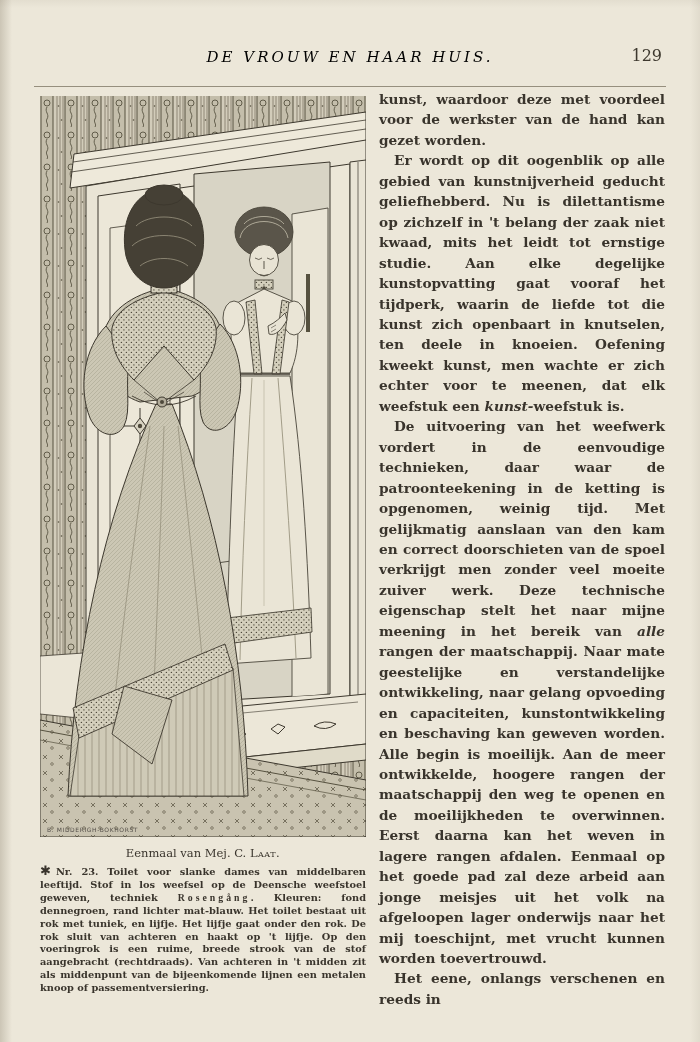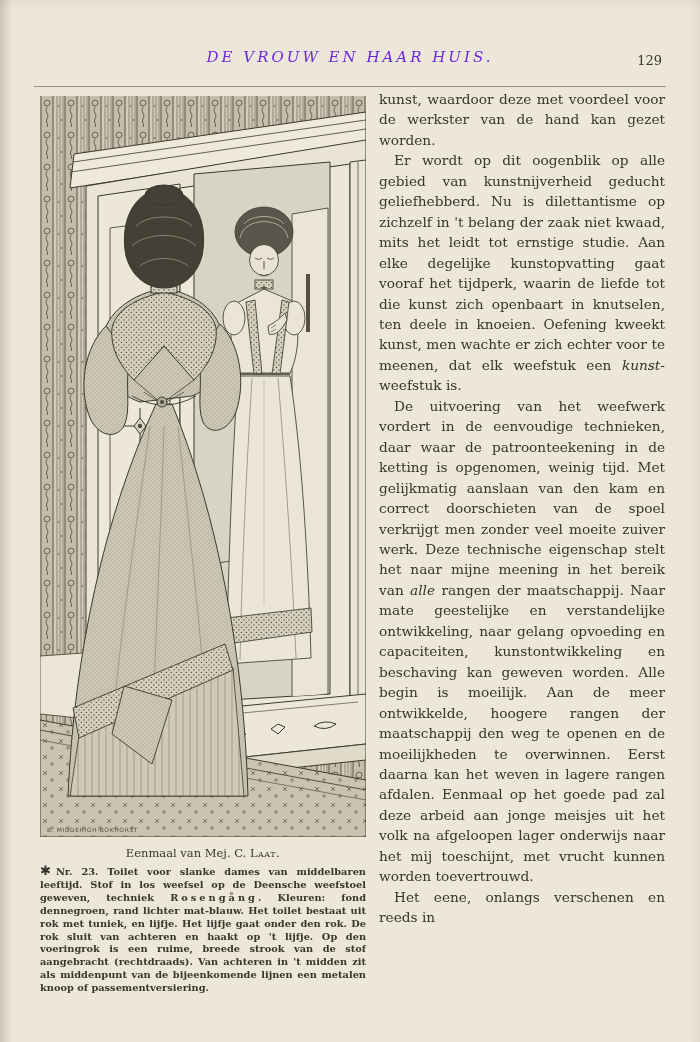--- a/index.html
+++ b/index.html
@@ -11,46 +11,46 @@
   }
   .page::before{ 
     content:"";position:absolute;inset:0;pointer-events:none;
     background:
       linear-gradient(to right,rgba(120,110,90,.28),rgba(120,110,90,0) 12px),
       linear-gradient(to left,rgba(120,110,90,.10),rgba(120,110,90,0) 10px),
       linear-gradient(to bottom,rgba(120,110,90,.08),rgba(120,110,90,0) 8px);
   }
   .running-head{
     position:absolute;top:48px;left:90px;width:520px;text-align:center;
-    font-style:italic;font-size:15px;letter-spacing:3px;color:#6d28d9;
+    font-style:italic;font-size:15px;letter-spacing:3px;color:#000000;
   }
   .page-number{
-    position:absolute;top:53px;right:38px;font-size:13px;color:#3d382e;
+    position:absolute;top:46px;right:38px;font-size:16px;color:#3d382e;
   }
   .head-rule{
     position:absolute;top:86px;left:34px;width:632px;height:0;
     border-top:1px solid #968f7e;
   }
   .figure-block{position:absolute;left:40px;top:96px;width:326px;}
   .figure-block svg{display:block;}
   .caption{
     margin-top:9px;text-align:center;font-size:11.5px;color:#39342c;
   }
   .caption .smallcaps{font-variant:small-caps;letter-spacing:.5px;}
   .footnote{
     margin-top:5px;font-size:9.8px;font-weight:bold;line-height:12.9px;
     text-align:justify;color:#39342c;
   }
   .footnote .star{font-size:13px;font-weight:normal;padding-right:5px;}
-  .footnote .spaced{letter-spacing:3px;}
+  .footnote .spaced{letter-spacing:3px;font-family:Liberation Serif, serif;}
   .text-column{
     position:absolute;left:379px;top:89px;width:286px;
     font-size:13.7px;line-height:20.45px;text-align:justify;color:#39342c;
   }
-  .text-column p{margin:0;}
+  .text-column p{margin:0;font-weight:bold;}
   .text-column p.indent{text-indent:15px;}
   .text-column p.gap-before{margin-top:20px;}
   .it{font-style:italic;}
 </style>
 </head>
 <body>
 
 <div class="page">
 
   <div class="running-head">DE VROUW EN HAAR HUIS.</div>

